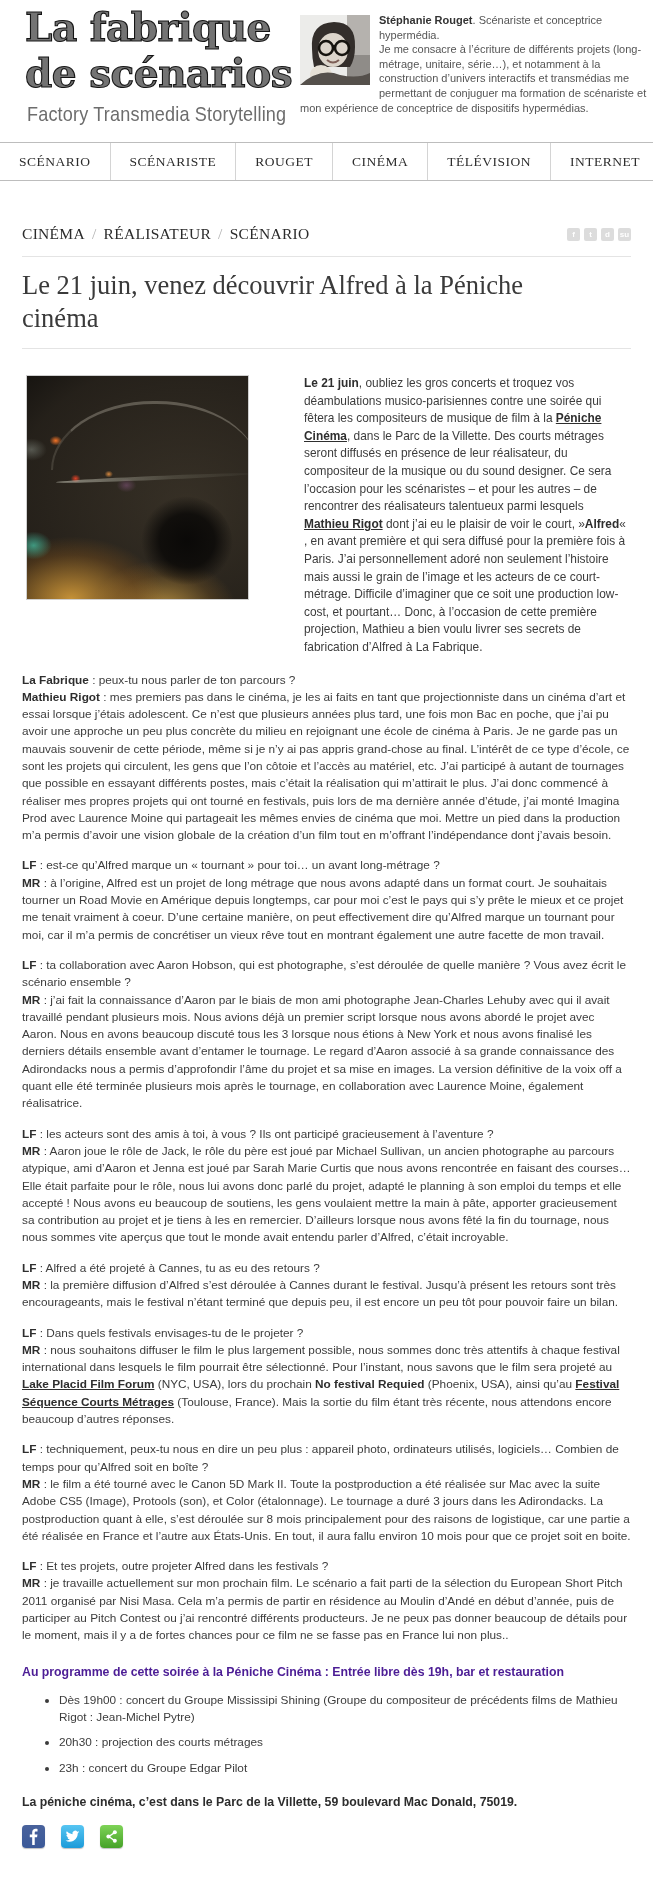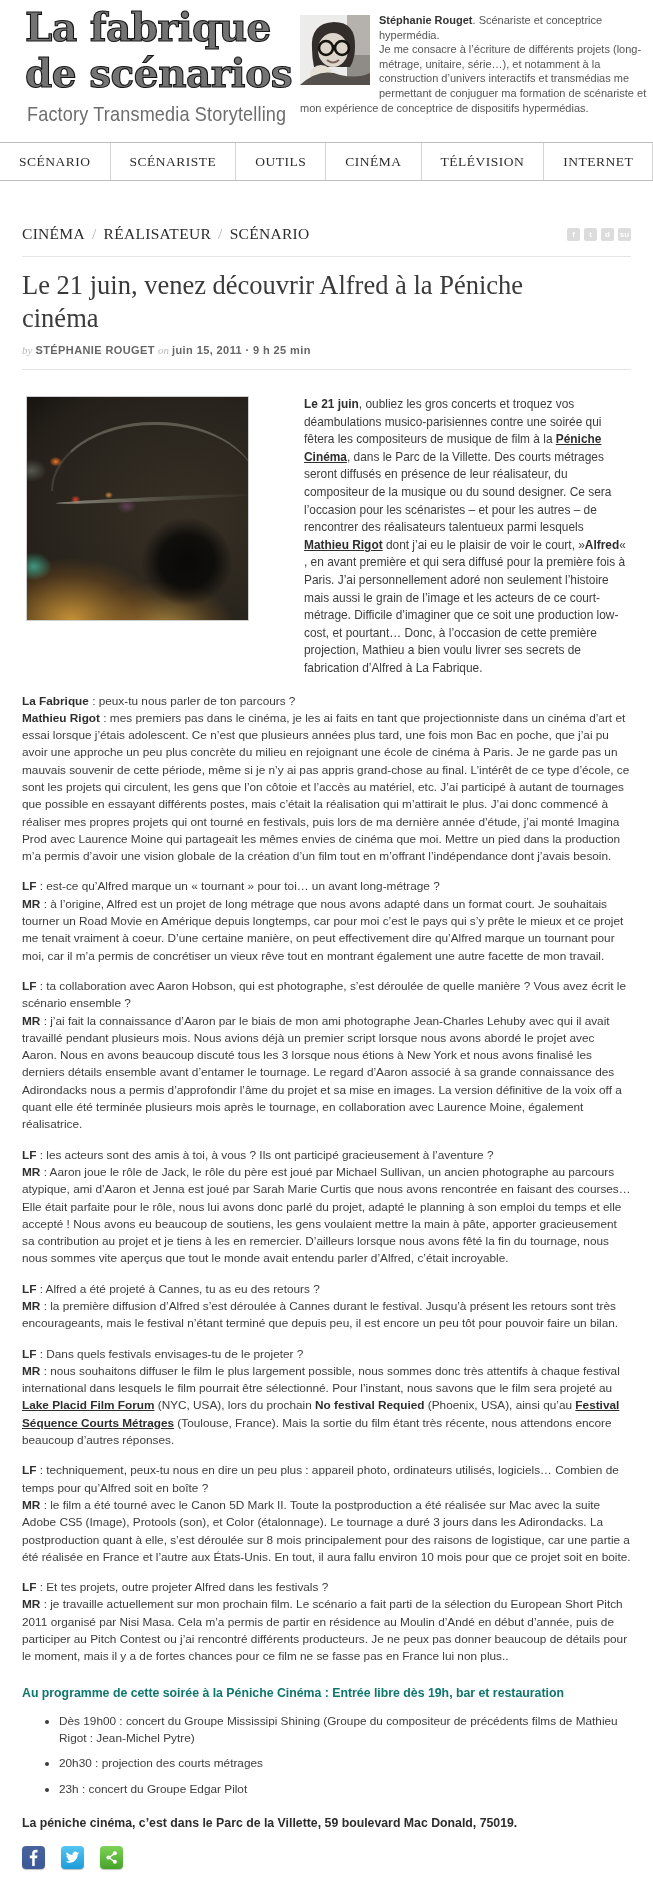--- a/index.html
+++ b/index.html
@@ -107,21 +107,21 @@
     background:radial-gradient(closest-side at 55% 45%, rgba(8,7,6,.95), rgba(8,7,6,.8) 60%, rgba(8,7,6,0));
   }
 
   .intro{margin:0 0 0 18px;font-size:11.9px;line-height:17.6px;color:#3c3c3c;}
   .b{font-weight:bold;color:#2e2e2e;}
   .u{text-decoration:underline;cursor:pointer;}
 
   #qa-container p.qa{margin:13px 0 0;font-size:11.8px;line-height:17.3px;color:#3c3c3c;}
   #qa-container p.qa:first-child{margin-top:15px;}
 
-  .program-heading{margin:20px 0 12px;font-size:12.3px;font-weight:bold;color:#0f766e;}
+  .program-heading{margin:20px 0 12px;font-size:12.3px;font-weight:bold;color:#4c1d95;}
   ul.program{margin:13px 0 0;padding:0 0 0 37px;font-size:11.8px;line-height:17.3px;color:#3c3c3c;}
   ul.program li{margin-top:8px;}
   .footer-note{margin:18px 0 0;font-size:12.3px;font-weight:bold;color:#2d2d2d;}
 
   .share-row{margin:16px 0 0;padding-bottom:20px;display:flex;gap:16px;}
   .share-icon{width:23px;height:23px;border-radius:4px;display:flex;align-items:center;justify-content:center;cursor:pointer;box-shadow:0 1px 1px rgba(0,0,0,.25);}
   .share-icon svg{width:17px;height:17px;}
   .share-facebook{background:linear-gradient(#49629c,#3b5998);}
   .share-twitter{background:linear-gradient(#56c5f2,#1d9bd9);}
   .share-sharethis{background:linear-gradient(#7ed357,#46a228);}
@@ -150,21 +150,21 @@
           <path d="M0 70 Q20 52 40 60 Q58 64 70 58 L70 70 z" fill="#55504b"></path>
         </svg>
       </span>
       <p class="bio-text" id="bio-text"><span class="b">Stéphanie Rouget</span><span>. Scénariste et conceptrice hypermédia.</span><br><span>Je me consacre à l’écriture de différents projets (long-métrage, unitaire, série…), et notamment à la construction d’univers interactifs et transmédias me permettant de conjuguer ma formation de scénariste et mon expérience de conceptrice de dispositifs hypermédias.</span></p>
     </div>
   </header>
 
   <nav id="nav-items">
       <a class="nav-item">SCÉNARIO</a>
       <a class="nav-item">SCÉNARISTE</a>
-      <a class="nav-item">OUTILS</a>
+      <a class="nav-item">ROUGET</a>
       <a class="nav-item">CINÉMA</a>
       <a class="nav-item">TÉLÉVISION</a>
       <a class="nav-item">INTERNET</a>
     </nav>
 
   <main>
 
     <div class="crumb-row">
       <div class="breadcrumb" id="breadcrumb"><span class="crumb">CINÉMA</span><span class="sep">/</span><span class="crumb">RÉALISATEUR</span><span class="sep">/</span><span class="crumb">SCÉNARIO</span></div>
       <div class="crumb-icons" id="crumb-icons">
@@ -172,26 +172,20 @@
           <span class="crumb-icon">t</span>
           <span class="crumb-icon">d</span>
           <span class="crumb-icon">su</span>
         </div>
     </div>
 
     <hr class="divider">
 
     <h2 class="post-title">Le 21 juin, venez découvrir Alfred à la Péniche cinéma</h2>
 
-    <div class="byline">
-      <span class="lab">by</span>
-      <span class="val">STÉPHANIE ROUGET</span>
-      <span class="lab">on</span>
-      <span class="val">juin 15, 2011 · 9 h 25 min</span>
-    </div>
 
     <hr class="divider2">
 
     <div id="article">
 
       <div class="intro-row">
         <div class="post-image">
           <div class="fish-silhouette"></div>
         </div>
         <p class="intro" id="intro-p"><span class="b">Le 21 juin</span><span>, oubliez les gros concerts et troquez vos déambulations musico-parisiennes contre une soirée qui fêtera les compositeurs de musique de film à la </span><span class="b u">Péniche Cinéma</span><span>, dans le Parc de la Villette. Des courts métrages seront diffusés en présence de leur réalisateur, du compositeur de la musique ou du sound designer. Ce sera l’occasion pour les scénaristes – et pour les autres – de rencontrer des réalisateurs talentueux  parmi lesquels </span><span class="b u">Mathieu Rigot</span><span> dont j’ai eu le plaisir de voir le court, »</span><span class="b">Alfred</span><span>« , en avant première et qui sera diffusé pour la première fois à Paris. J’ai personnellement adoré non seulement l’histoire mais aussi le grain de l’image et les acteurs de ce court-métrage. Difficile d’imaginer que ce soit  une production low-cost, et pourtant… Donc, à l’occasion de cette première projection, Mathieu a bien voulu livrer ses secrets de fabrication d’Alfred à La Fabrique.</span></p>

